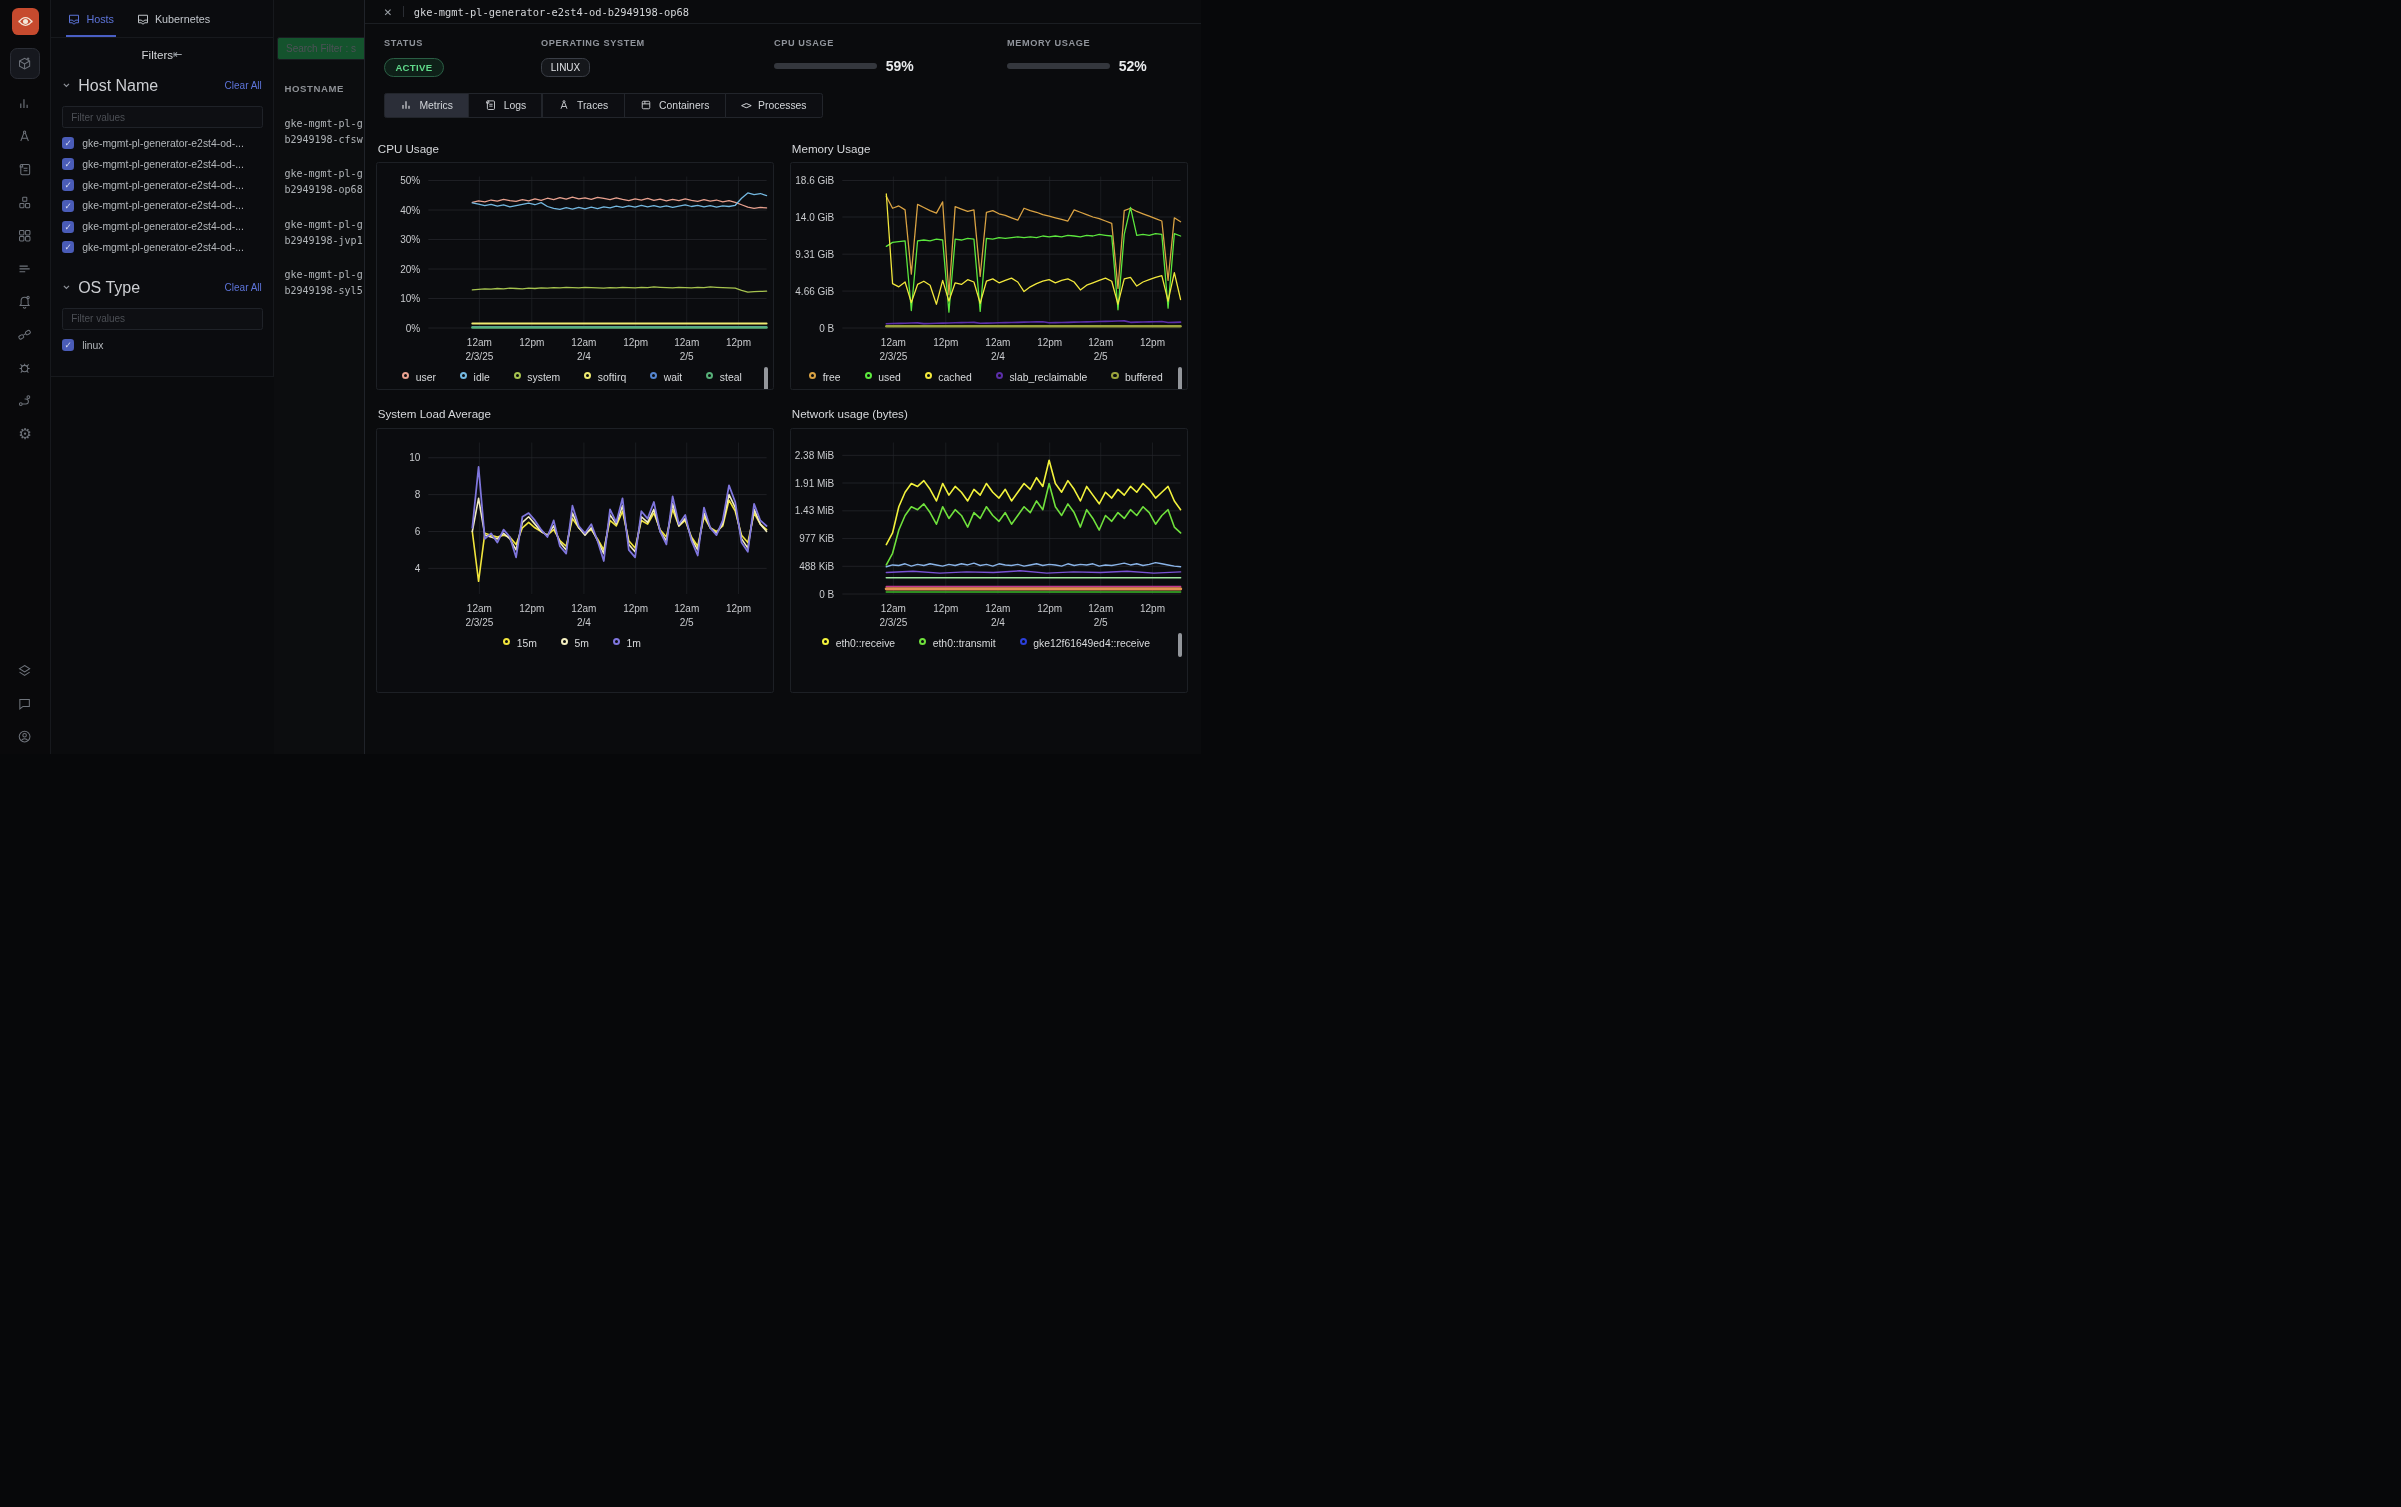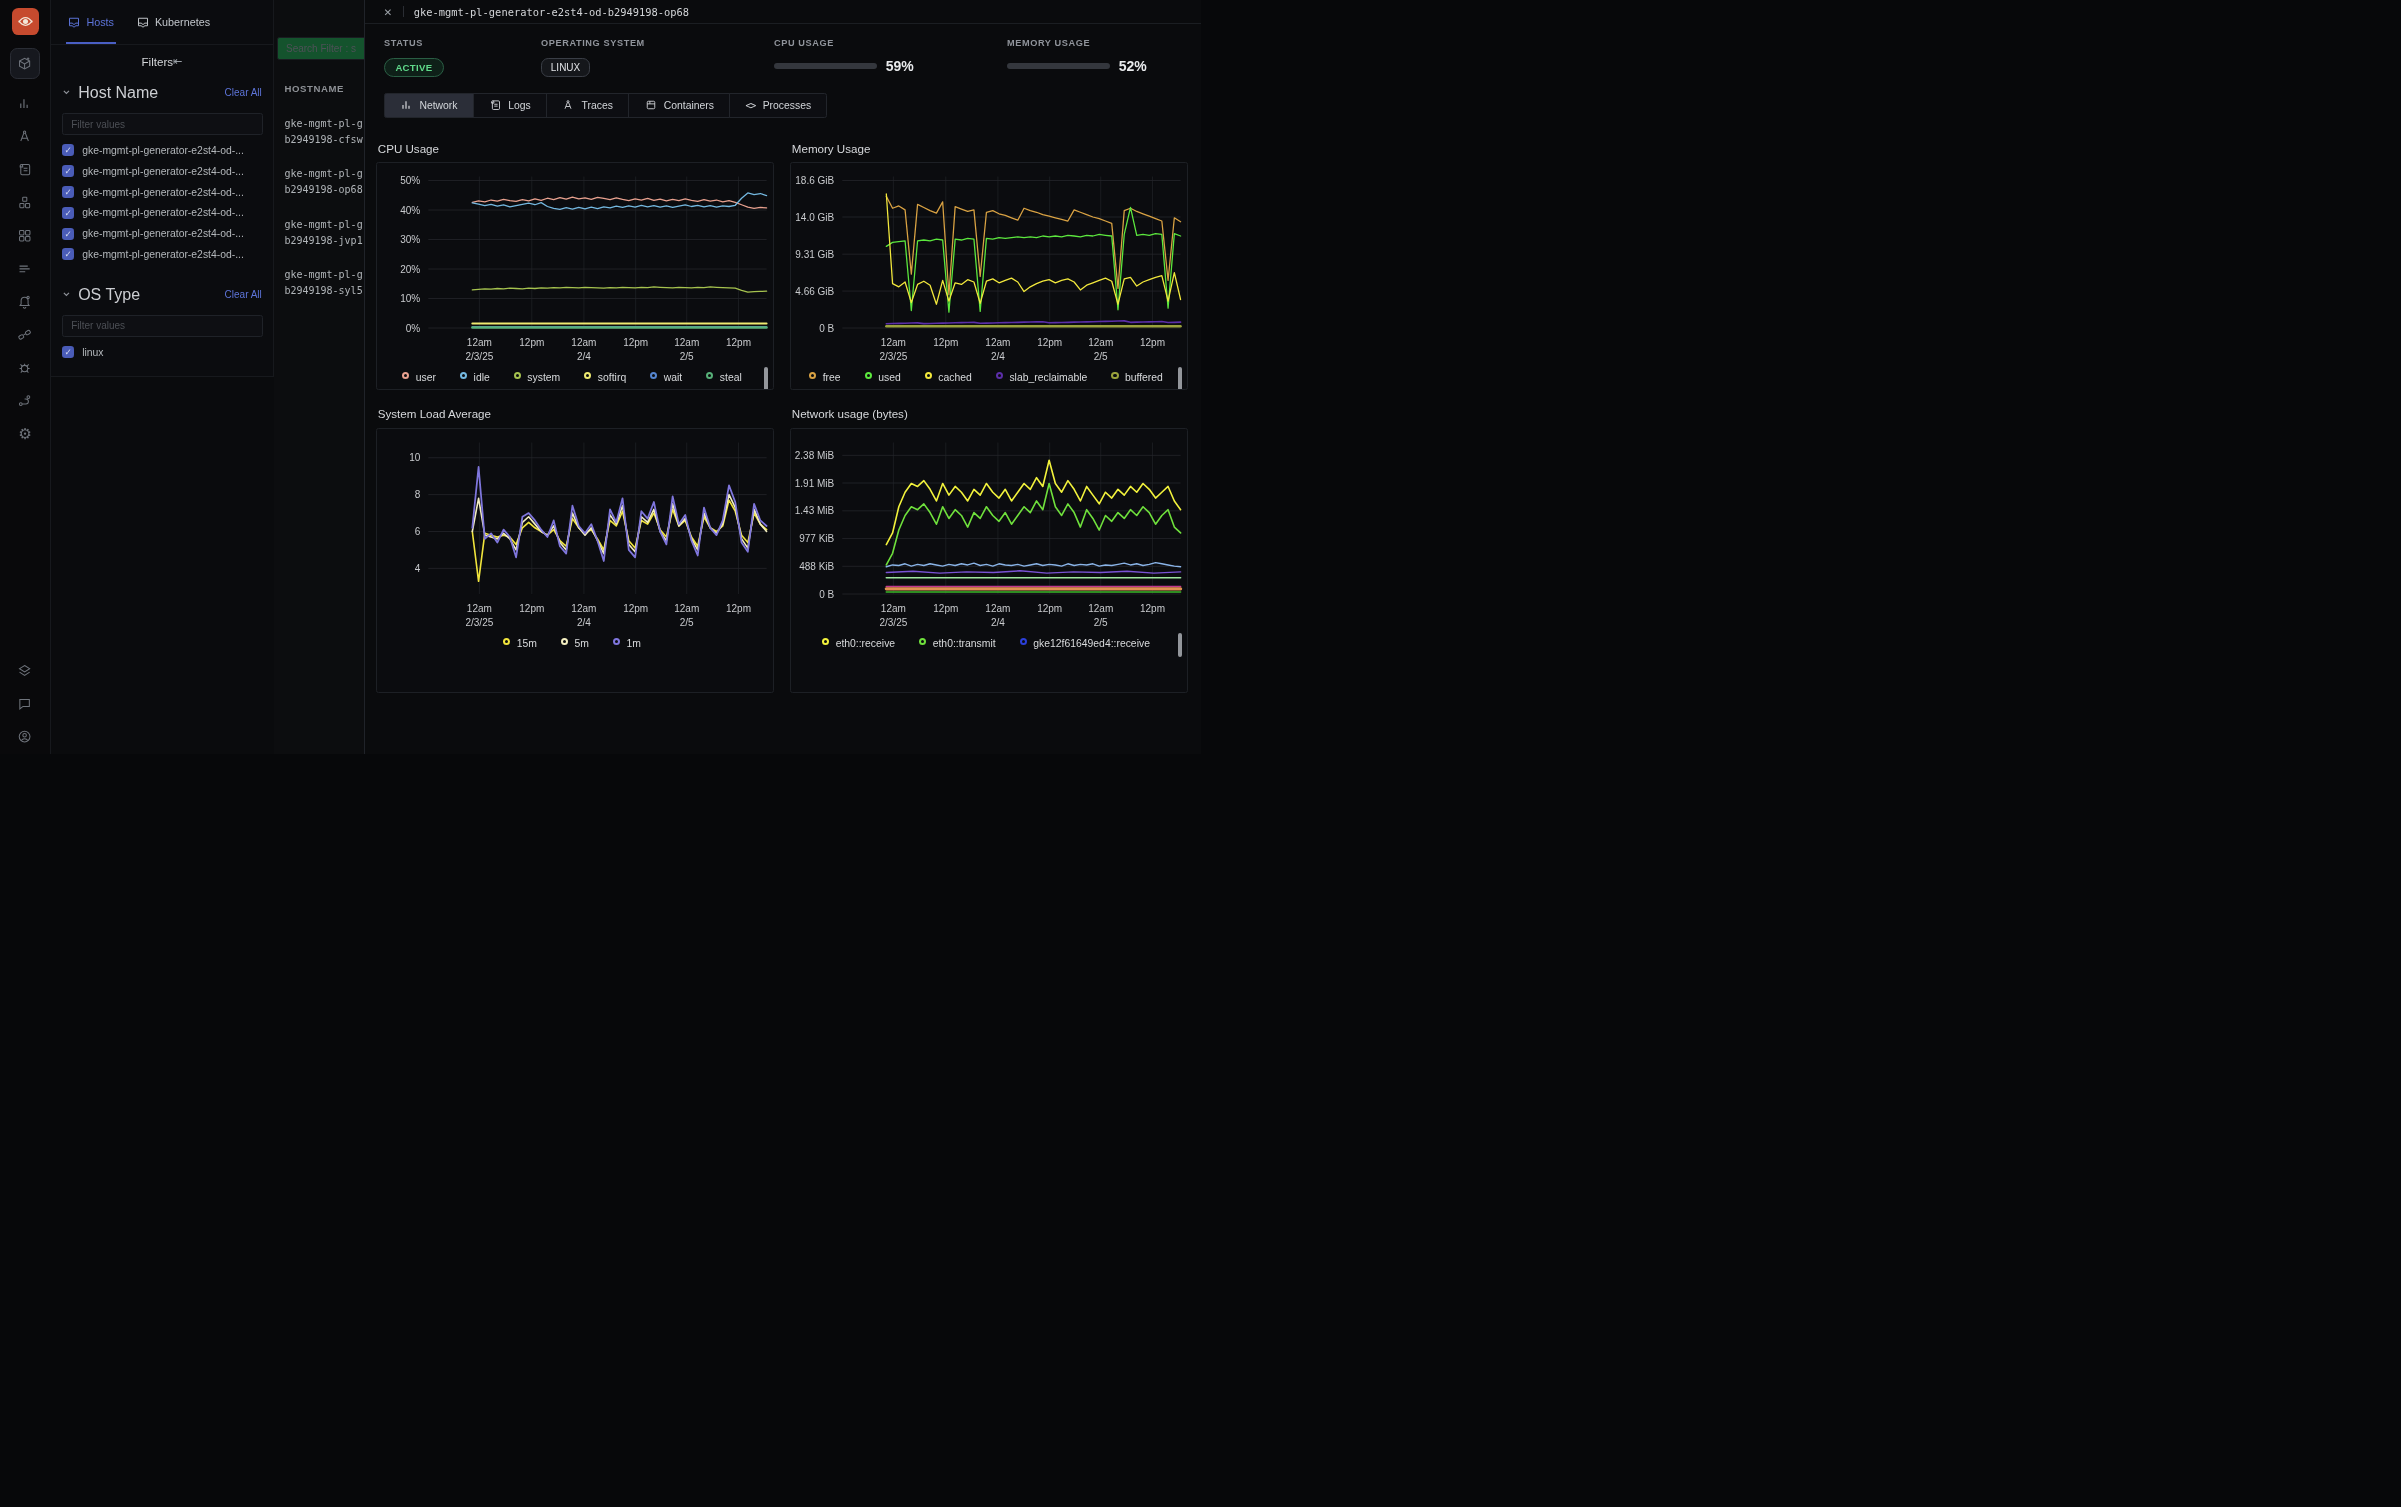--- a/index.html
+++ b/index.html
@@ -21,21 +21,21 @@
   .nav-ic { color:#6f747c; width:16px; height:16px; display:flex; align-items:center; justify-content:center; }
   .nav-ic svg { width:15.2px; height:15.2px; }
   .nav-active { width:30.5px; height:30.5px; border:0.8px solid #2a2d35; background:#16181e;
     border-radius:7.2px; display:flex; align-items:center; justify-content:center; color:#ccd0d6; }
   .nav-bottom { margin-top:auto; margin-bottom:9.6px; display:flex; flex-direction:column; align-items:center; gap:17px; }
   .gear-glyph { font-size:15.2px; line-height:1; color:#6f747c; }
 
   
   .filter-panel { position:absolute; left:51px; top:0; width:223px; height:377px;
     background:#0b0c0f; border-right:0.8px solid #17191d; border-bottom:0.8px solid #17191d; }
-  .ftabs { height:45px; border-bottom:0.8px solid #17191d; display:flex; align-items:stretch;
+  .ftabs { height:38px; border-bottom:0.8px solid #17191d; display:flex; align-items:stretch;
     padding-left:17px; gap:22.5px; }
   .ftab { display:flex; align-items:center; gap:6.4px; font-size:10.8px; color:#c2c6cb; position:relative; cursor:default; }
   .ftab svg { width:12px; height:12px; }
   .ftab.active { color:#5d74d9; }
   .ftab.active::after { content:""; position:absolute; left:-2.4px; right:-2.4px; bottom:0; height:1.6px; background:#4a5fc4; }
   .filters-head { display:flex; align-items:center; justify-content:center;
     padding:10.4px 11.2px 7.2px 11.2px; }
   .filters-title { font-size:11.6px; color:#d3d5d8; }
   .collapse-ic { color:#9aa0a6; font-size:11.2px; }
   .fsection { margin-top:3.2px; }
@@ -353,21 +353,21 @@
         <span class="usage-text">52%</span>
       </div>
     </div>
   </div>
 
   <div class="tabs-row">
     <div class="tbtn active">
       <svg viewBox="0 0 16 16" fill="none" stroke="currentColor" stroke-width="1.6">
           <path d="M4 13V8M8 13V3M12 13V9"></path>
         </svg>
-      <span>Network</span>
+      <span>Metrics</span>
     </div>
     <div class="tbtn">
       <svg viewBox="0 0 16 16" fill="none" stroke="currentColor" stroke-width="1.2">
           <path d="M5 2.5h7.5a1.5 1.5 0 0 1 1.5 1.5v8.5a1.5 1.5 0 0 1-1.5 1.5H6A1.5 1.5 0 0 1 4.5 12.5V4"></path>
           <path d="M5 2.5A1.5 1.5 0 0 0 3.5 4v1.5h3V4A1.5 1.5 0 0 0 5 2.5z"></path>
           <path d="M7 7h4.5M7 9.5h4.5"></path>
         </svg>
       <span>Logs</span>
     </div>
     <div class="tbtn">

